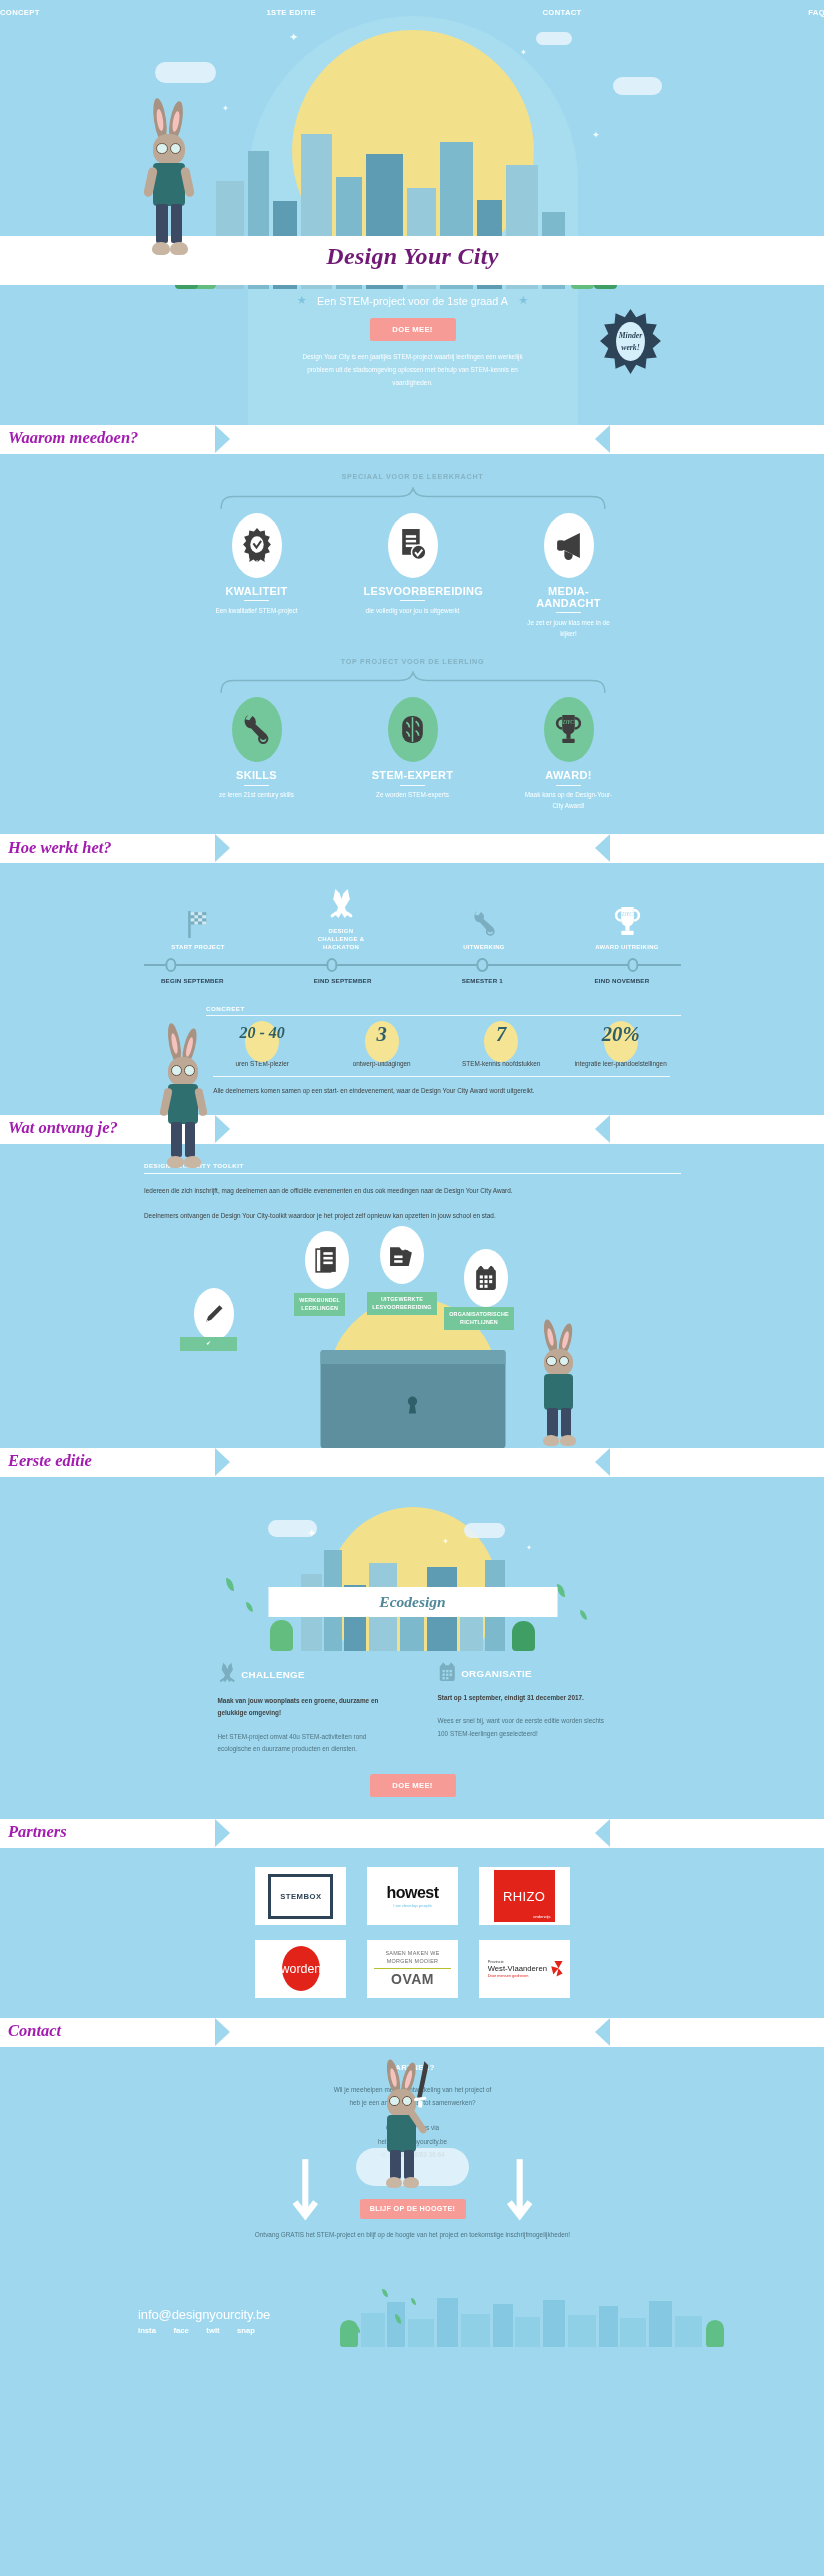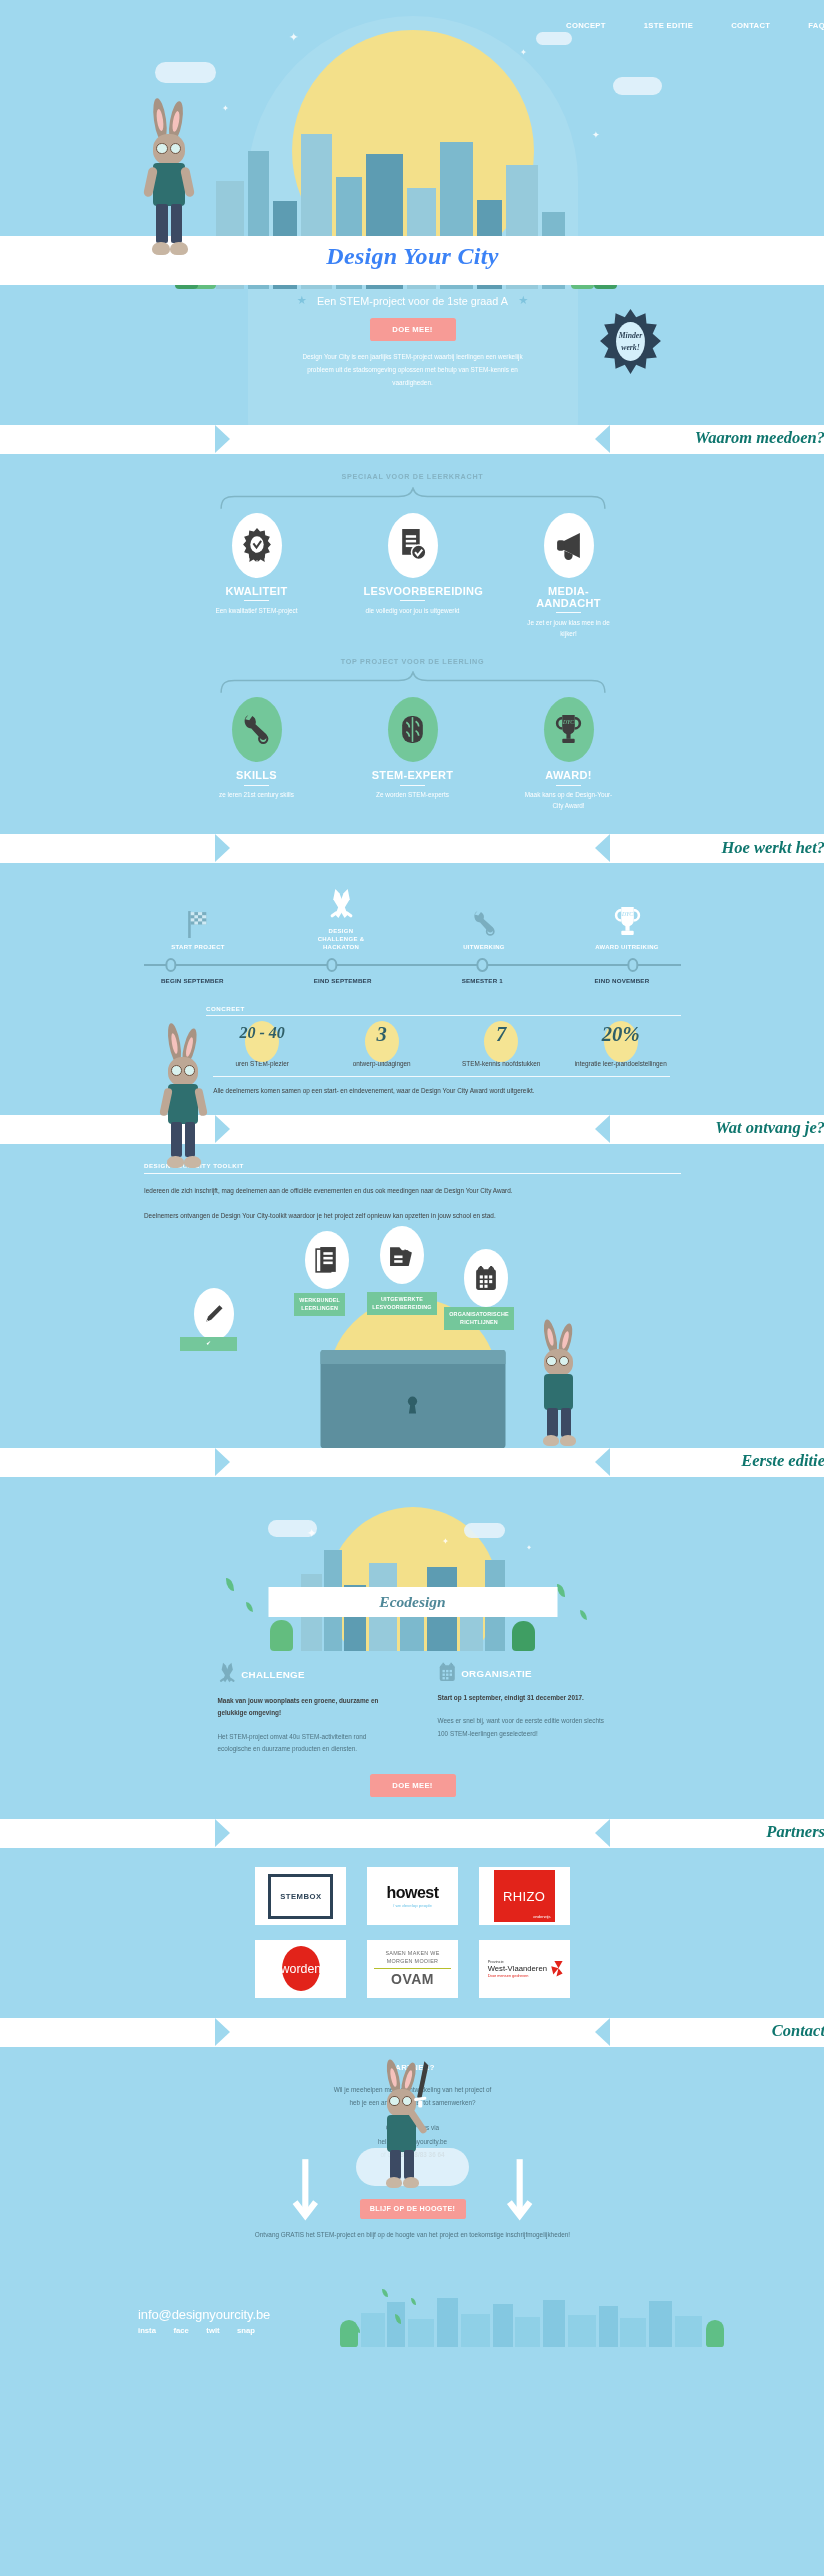--- a/index.html
+++ b/index.html
@@ -9,22 +9,22 @@
     font-family: "Liberation Sans", sans-serif;
     color: #ffffff;
     -webkit-font-smoothing: antialiased;
     overflow-x: hidden;
   }
   .page { position: relative; width: 825px; }
 
   
   .nav {
     position: relative; z-index: 50;
-    display: flex; justify-content: flex-end; gap: 38px;
-    padding: 21px 0 0 0;
+    display: flex; justify-content: space-between; gap: 38px;
+    padding: 8px 0 0 0;
   }
   .nav a {
     color: #ffffff; text-decoration: none;
     font-size: 7.7px; font-weight: bold; letter-spacing: 0.3px;
   }
 
   
   .hero { position: relative; height: 425px; overflow: hidden; }
   .hero-scene { position: absolute; left:0; right:0; top:0; height: 289px; }
   .sun {
@@ -46,21 +46,21 @@
   .tree.d { background:#3f9e63; }
   .star { position:absolute; color:#ffffff; font-size:11.3px; opacity:.85; }
 
   .title-band {
     position: absolute; left: 0; right: 0; top: 236px; height: 49px;
     background: #ffffff; z-index: 20;
   }
   .title-band .title {
     position:absolute; left:0; right:0; top: 7.2px; text-align:center;
     font-family: "Liberation Serif", serif; font-style: italic;
-    font-weight: bold; font-size: 24px; color:#3b82f6; letter-spacing:0.3px;
+    font-weight: bold; font-size: 24px; color:#701a75; letter-spacing:0.3px;
   }
   .hero-sub {
     position:absolute; left:0; right:0; top: 294px; text-align:center;
     font-size: 10.8px; color:#ffffff; z-index:21;
   }
   .hero-sub .st { color:#7fc4de; font-size:11.3px; margin:0 10.3px; vertical-align:1px; }
   .cta {
     position:absolute; left:50%; transform:translateX(-50%); top: 318px;
     width: 86px; height: 23px; border-radius: 2.6px;
     background:#f79b96; color:#fff; border:0; cursor:pointer;
@@ -95,23 +95,23 @@
   
   .ribbon { position:relative; height: 33px; }
   .ribbon .bar { position:absolute; left:0; right:0; top:0; height: 29px; background:#fff; }
   .ribbon .notch-l, .ribbon .notch-r {
     position:absolute; top:0; width:0; height:0;
     border-top: 14.4px solid transparent; border-bottom: 14.4px solid transparent;
   }
   .ribbon .notch-l { left: 215px; border-left: 15.5px solid #9fd8ee; }
   .ribbon .notch-r { right: 215px; border-right: 15.5px solid #9fd8ee; }
   .ribbon .rtitle {
-    position:absolute; left:8px; right:0; top: 3.1px; text-align:right;
+    position:absolute; left:8px; right:0; top: 3.1px; text-align:left;
     font-family:"Liberation Serif", serif; font-style:italic; font-weight:bold;
-    font-size:16.5px; color:#0f766e;
+    font-size:16.5px; color:#a21caf;
   }
 
   
   .why { position:relative; padding: 14.4px 0 23px; }
   .kicker {
     text-align:center; color:#84b3c4; font-size:7.2px; font-weight:bold;
     letter-spacing:0.7px; margin-bottom: 5.2px;
   }
   .brace { position:relative; width:392px; height:23px; margin: 0 auto 3.1px; }
   .brace svg { display:block; }

